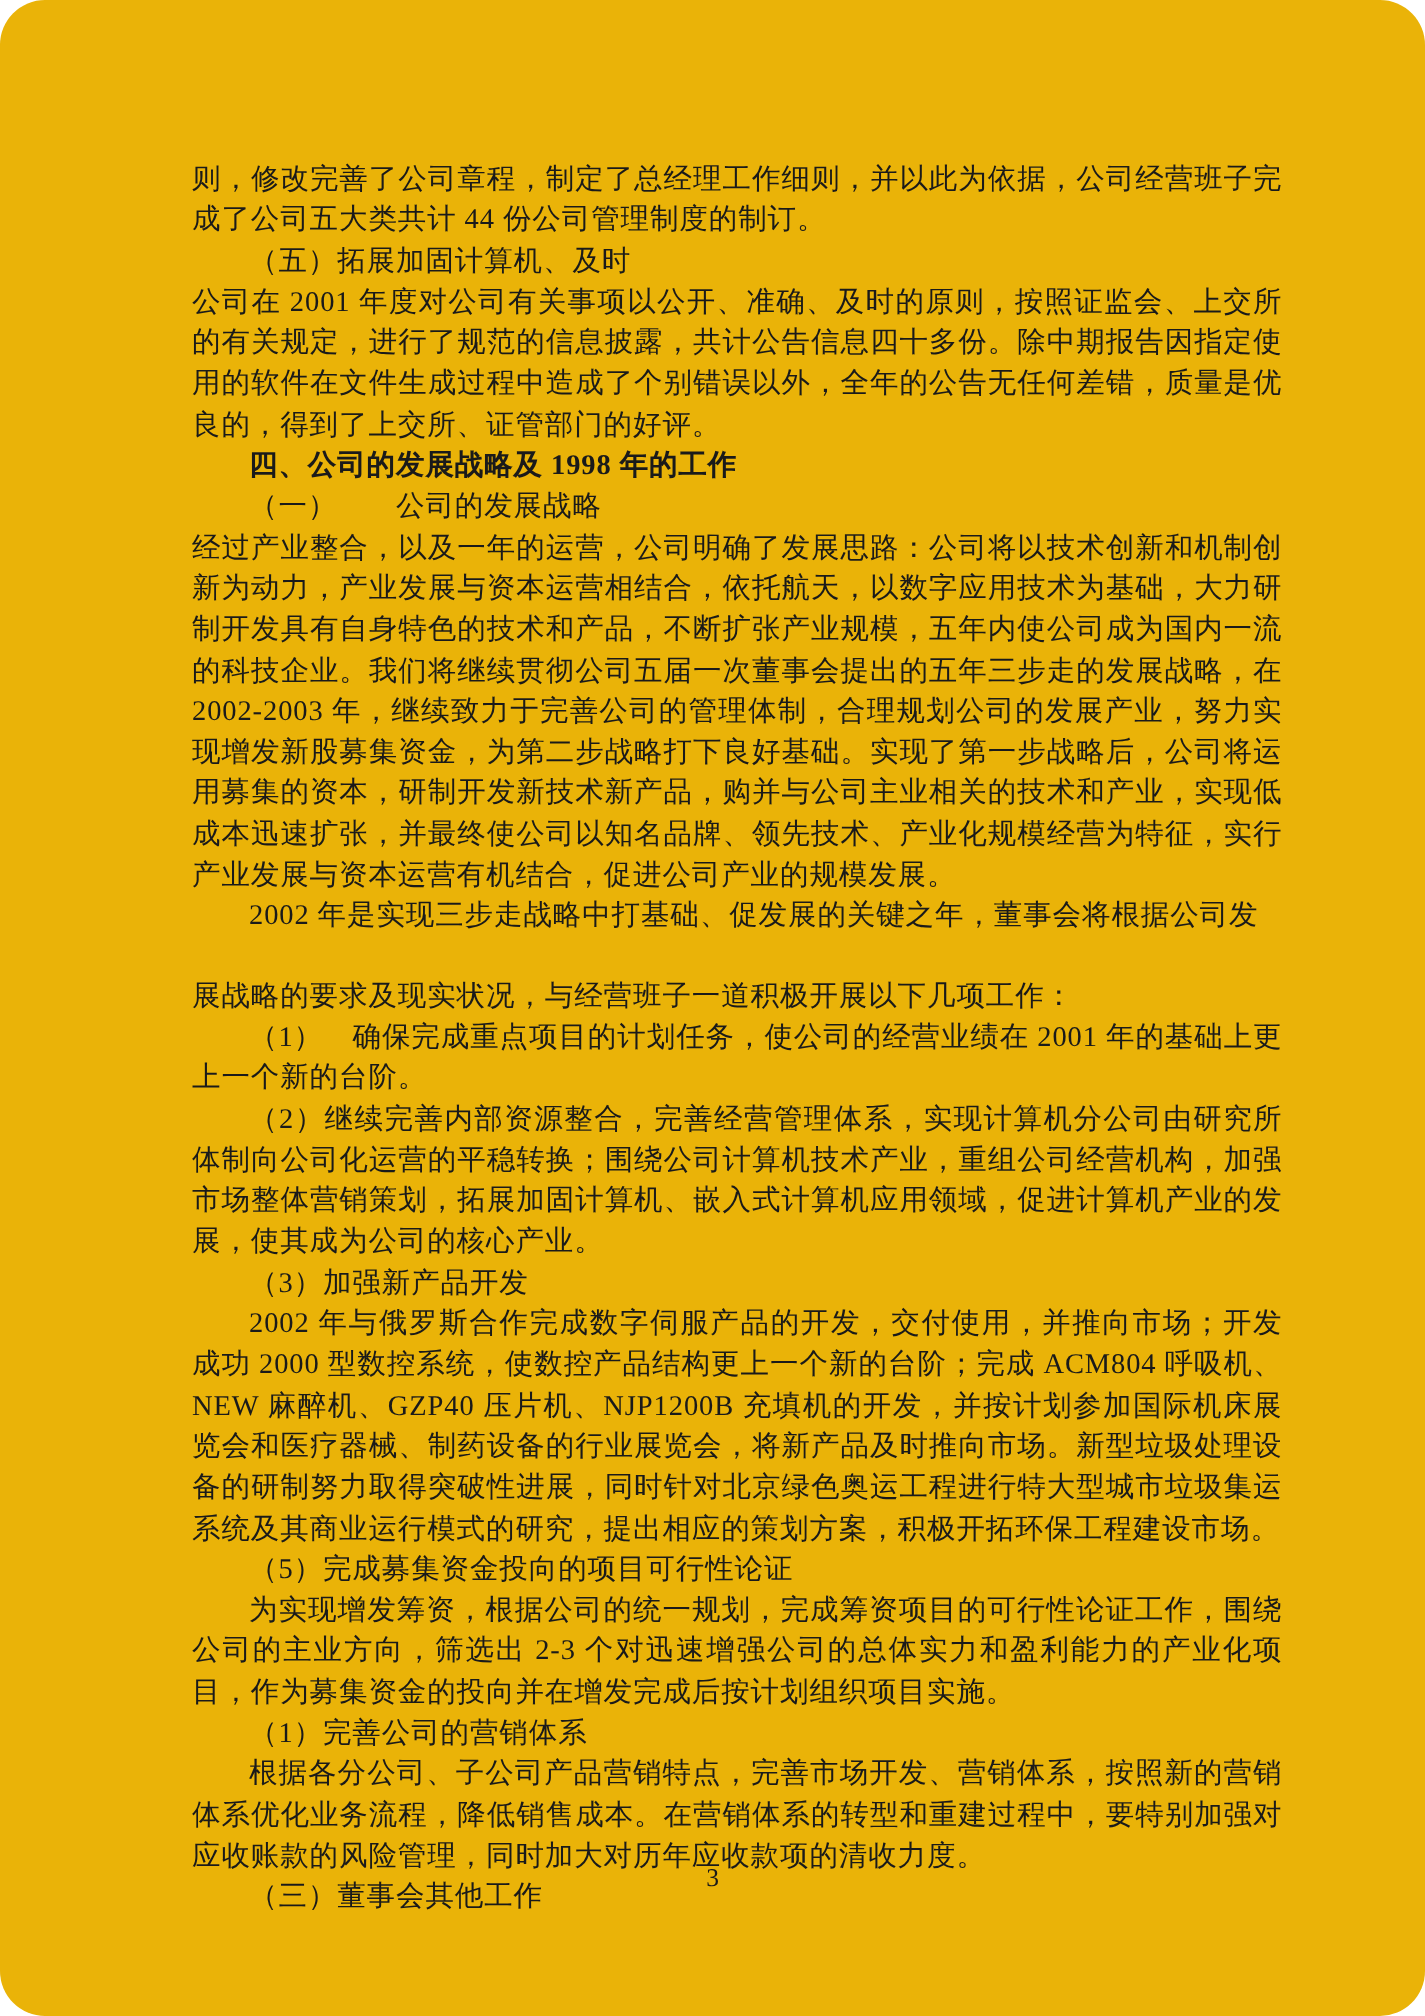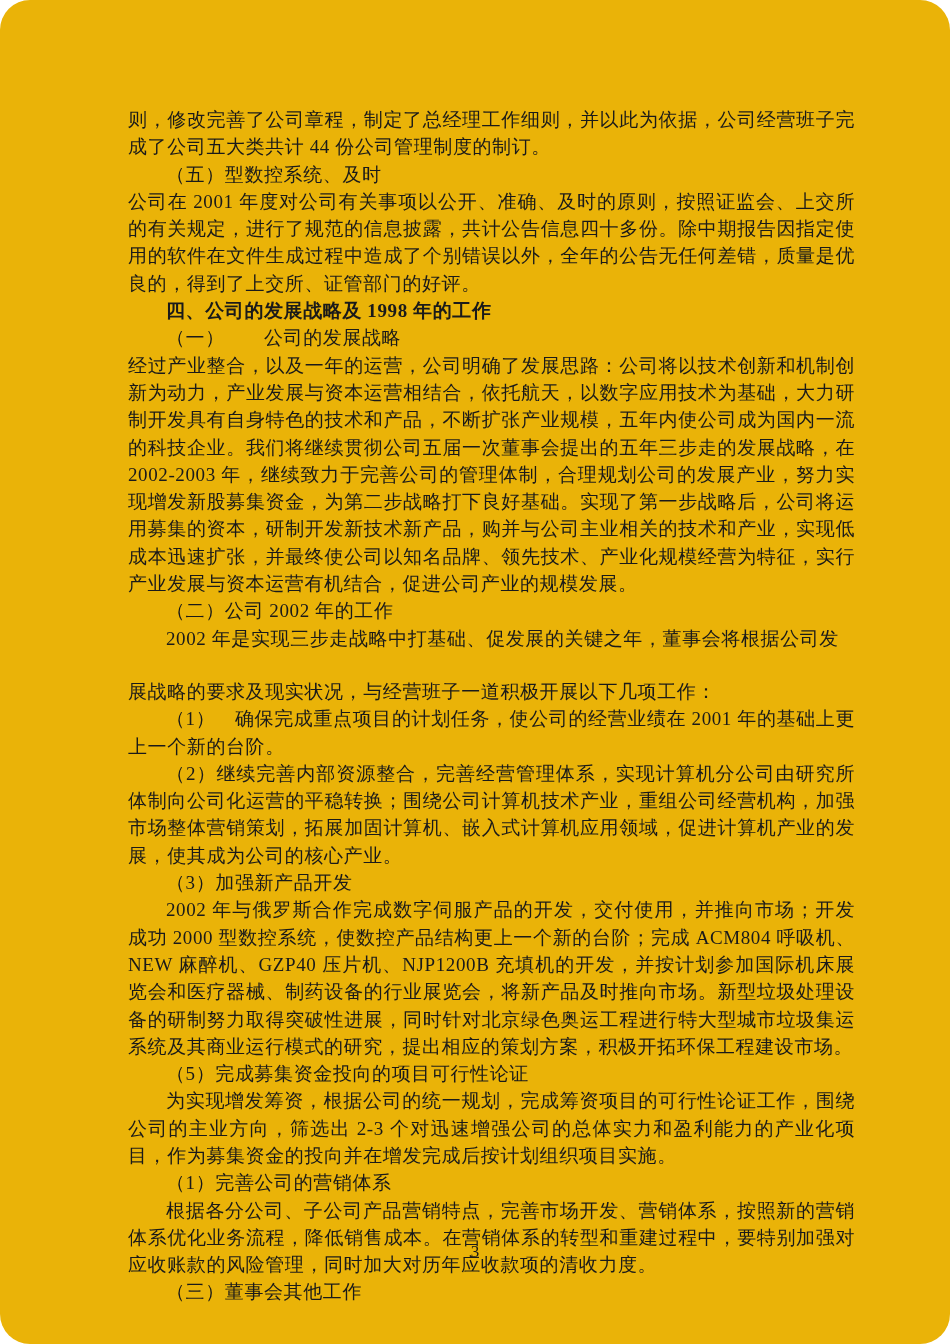--- a/index.html
+++ b/index.html
@@ -40,26 +40,25 @@
     font-size: 17px;
     color: #1a1a1a;
   }
 </style>
 </head>
 <body>
 
 <div class="page">
   <div class="content">
     <p>则，修改完善了公司章程，制定了总经理工作细则，并以此为依据，公司经营班子完成了公司五大类共计 44 份公司管理制度的制订。</p>
-    <p class="indent">（五）型数控系统、及时</p>
+    <p class="indent">（五）拓展加固计算机、及时</p>
     <p>公司在 2001 年度对公司有关事项以公开、准确、及时的原则，按照证监会、上交所的有关规定，进行了规范的信息披露，共计公告信息四十多份。除中期报告因指定使用的软件在文件生成过程中造成了个别错误以外，全年的公告无任何差错，质量是优良的，得到了上交所、证管部门的好评。</p>
     <p class="indent heading">四、公司的发展战略及 1998 年的工作</p>
     <p class="indent">（一）　　公司的发展战略</p>
     <p>经过产业整合，以及一年的运营，公司明确了发展思路：公司将以技术创新和机制创新为动力，产业发展与资本运营相结合，依托航天，以数字应用技术为基础，大力研制开发具有自身特色的技术和产品，不断扩张产业规模，五年内使公司成为国内一流的科技企业。我们将继续贯彻公司五届一次董事会提出的五年三步走的发展战略，在 2002-2003 年，继续致力于完善公司的管理体制，合理规划公司的发展产业，努力实现增发新股募集资金，为第二步战略打下良好基础。实现了第一步战略后，公司将运用募集的资本，研制开发新技术新产品，购并与公司主业相关的技术和产业，实现低成本迅速扩张，并最终使公司以知名品牌、领先技术、产业化规模经营为特征，实行产业发展与资本运营有机结合，促进公司产业的规模发展。</p>
-    <p class="indent">（二）公司 2002 年的工作</p>
     <p class="indent gap-after">2002 年是实现三步走战略中打基础、促发展的关键之年，董事会将根据公司发</p>
     <p>展战略的要求及现实状况，与经营班子一道积极开展以下几项工作：</p>
     <p class="indent">（1）　确保完成重点项目的计划任务，使公司的经营业绩在 2001 年的基础上更上一个新的台阶。</p>
     <p class="indent">（2）继续完善内部资源整合，完善经营管理体系，实现计算机分公司由研究所体制向公司化运营的平稳转换；围绕公司计算机技术产业，重组公司经营机构，加强市场整体营销策划，拓展加固计算机、嵌入式计算机应用领域，促进计算机产业的发展，使其成为公司的核心产业。</p>
     <p class="indent">（3）加强新产品开发</p>
     <p class="indent">2002 年与俄罗斯合作完成数字伺服产品的开发，交付使用，并推向市场；开发成功 2000 型数控系统，使数控产品结构更上一个新的台阶；完成 ACM804 呼吸机、NEW 麻醉机、GZP40 压片机、NJP1200B 充填机的开发，并按计划参加国际机床展览会和医疗器械、制药设备的行业展览会，将新产品及时推向市场。新型垃圾处理设备的研制努力取得突破性进展，同时针对北京绿色奥运工程进行特大型城市垃圾集运系统及其商业运行模式的研究，提出相应的策划方案，积极开拓环保工程建设市场。</p>
     <p class="indent">（5）完成募集资金投向的项目可行性论证</p>
     <p class="indent">为实现增发筹资，根据公司的统一规划，完成筹资项目的可行性论证工作，围绕公司的主业方向，筛选出 2-3 个对迅速增强公司的总体实力和盈利能力的产业化项目，作为募集资金的投向并在增发完成后按计划组织项目实施。</p>
     <p class="indent">（1）完善公司的营销体系</p>
     <p class="indent">根据各分公司、子公司产品营销特点，完善市场开发、营销体系，按照新的营销体系优化业务流程，降低销售成本。在营销体系的转型和重建过程中，要特别加强对应收账款的风险管理，同时加大对历年应收款项的清收力度。</p>

